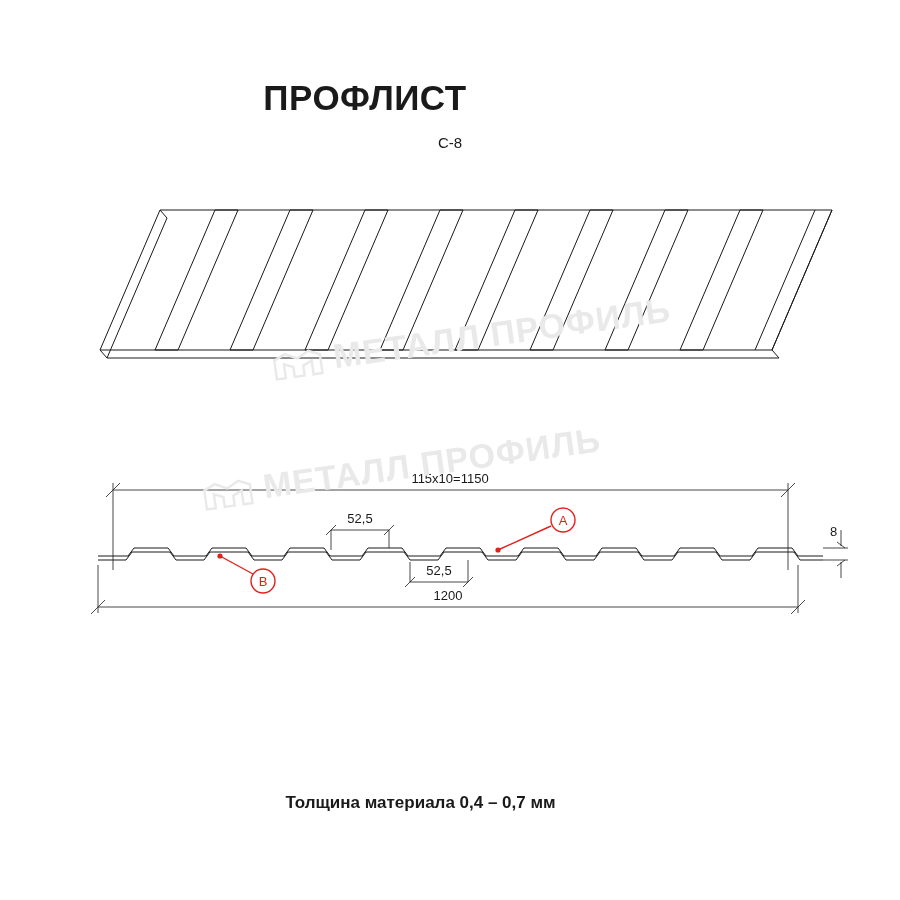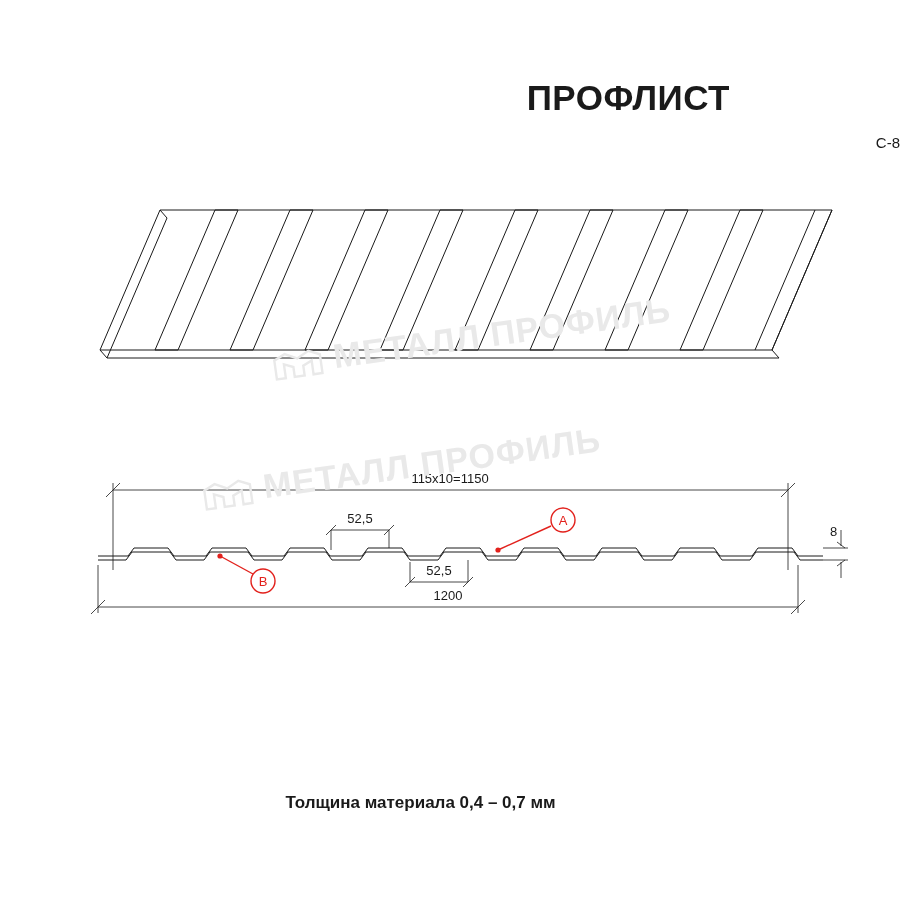--- a/index.html
+++ b/index.html
@@ -19,32 +19,32 @@
     position: relative;
     width: 900px;
     height: 900px;
   }
   
   .title {
     position: absolute;
     top: 78px;
     left: 0;
     width: 730px;
-    text-align: right;
+    text-align: center;
     font-size: 35px;
     font-weight: bold;
     letter-spacing: 0.5px;
     color: #1a1a1a;
   }
   .subtitle {
     position: absolute;
     top: 134px;
     left: 0;
     width: 900px;
-    text-align: right;
+    text-align: center;
     font-size: 15px;
     color: #1a1a1a;
   }
   
   .footer {
     position: absolute;
     top: 793px;
     left: 0;
     width: 841px;
     text-align: center;

